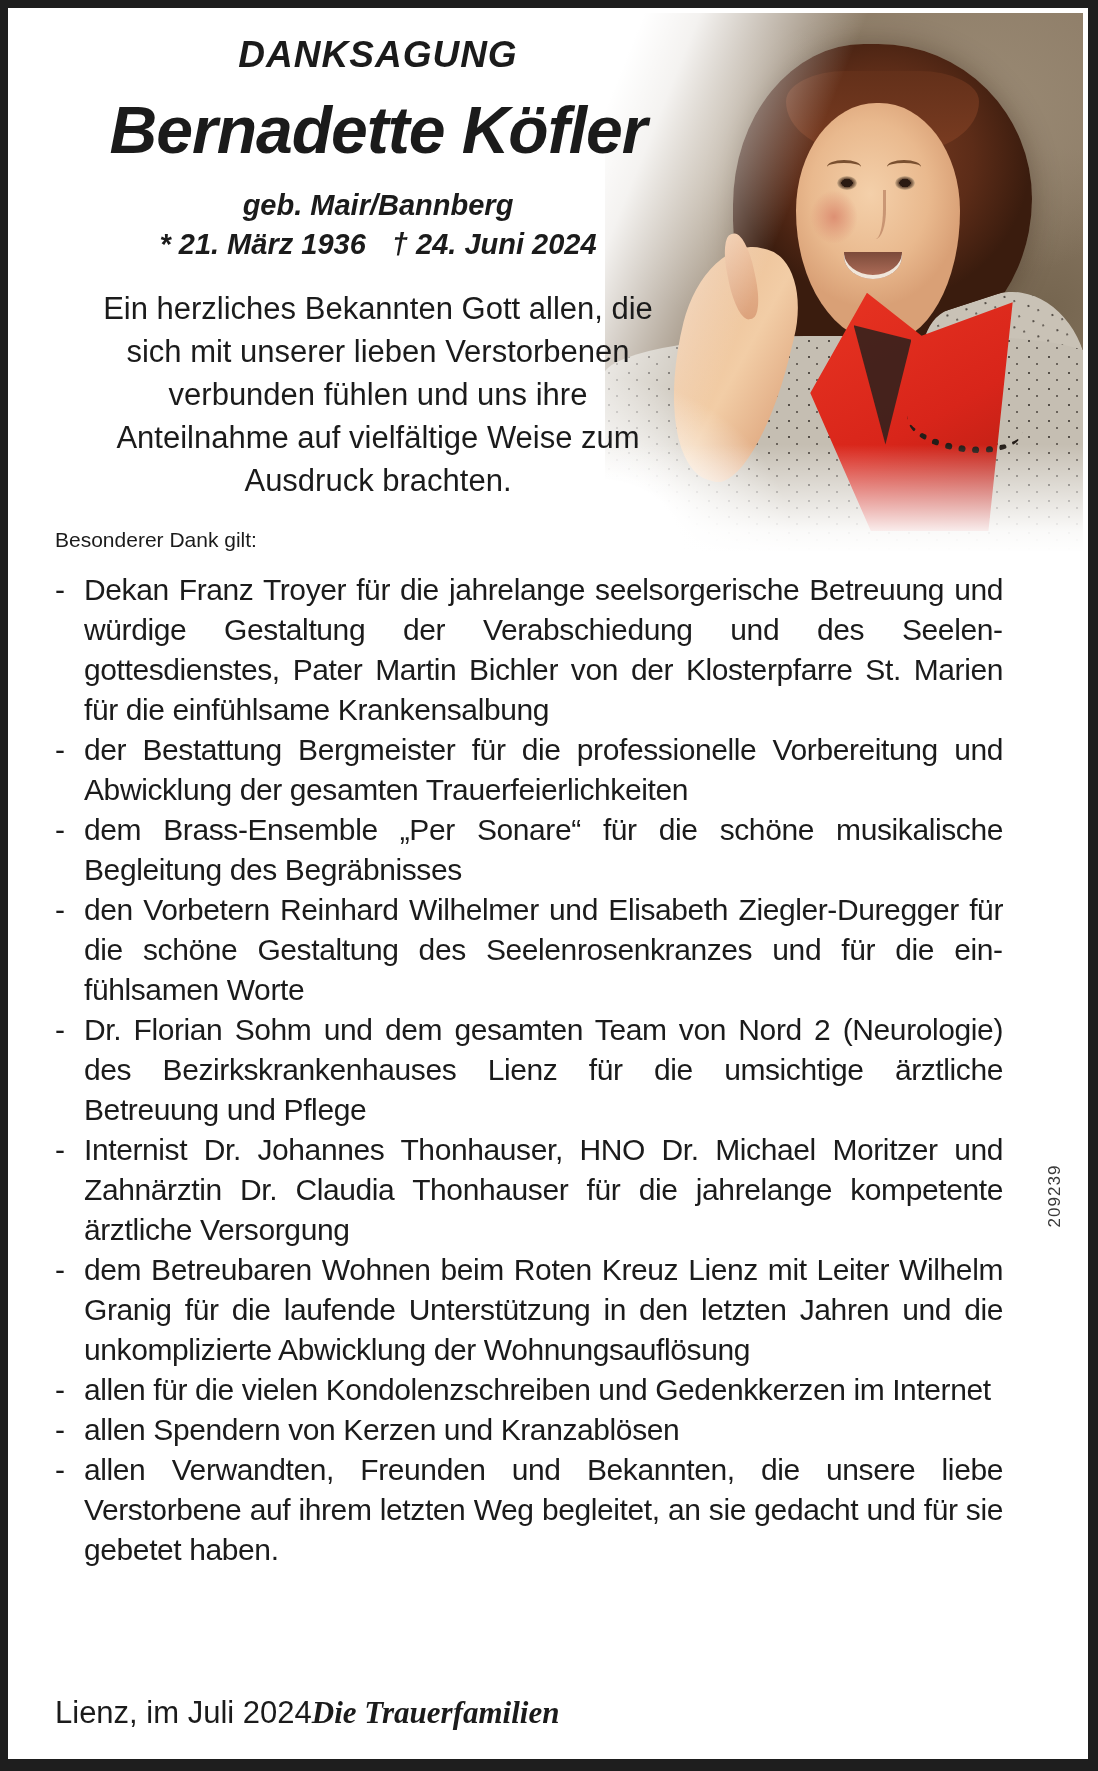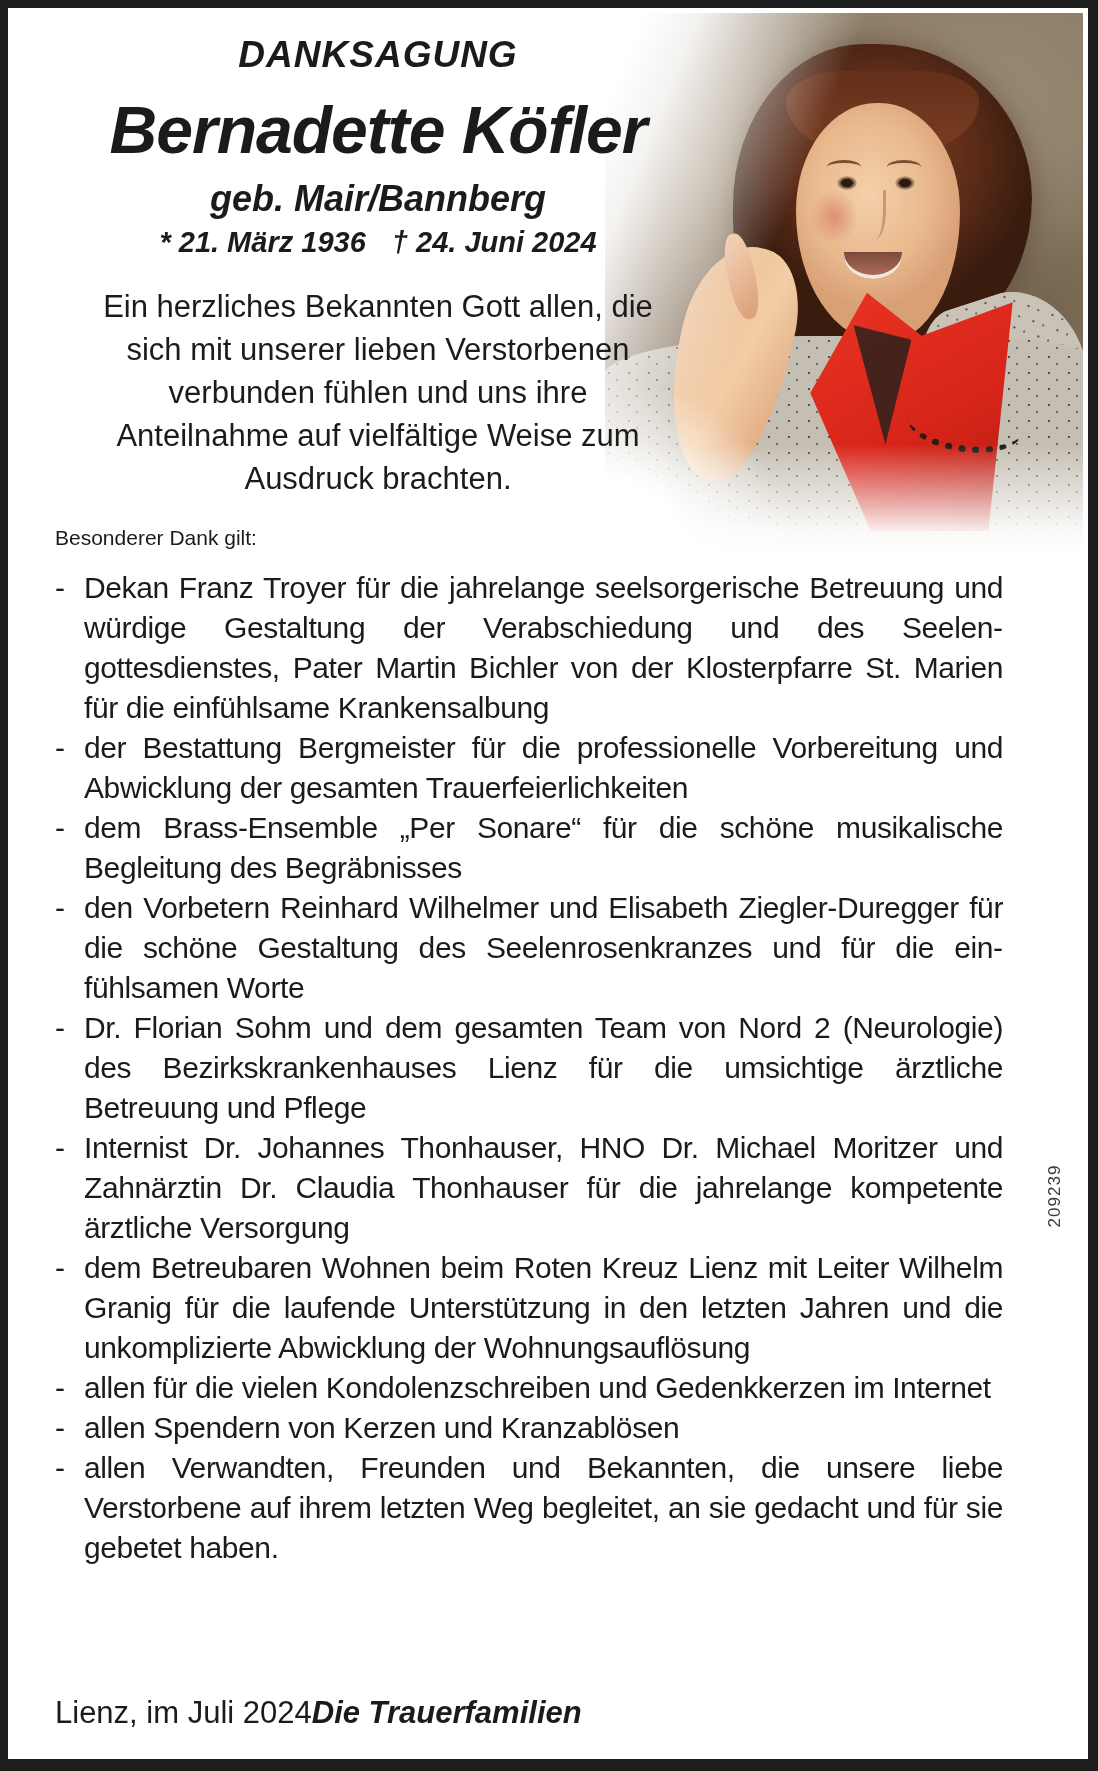--- a/index.html
+++ b/index.html
@@ -80,33 +80,33 @@
     background:
       linear-gradient(to top, #ffffff 0%, rgba(255,255,255,.92) 4%, rgba(255,255,255,0) 20%),
       linear-gradient(112deg, #ffffff 6%, rgba(255,255,255,.9) 14%, rgba(255,255,255,0) 38%),
       linear-gradient(160deg, rgba(255,255,255,0) 55%, rgba(255,255,255,0) 74%, rgba(255,255,255,.0) 100%),
       radial-gradient(55% 45% at 0% 100%, #ffffff 30%, rgba(255,255,255,0) 72%);}
   .photo .edge{position:absolute;inset:0;border:2px solid #ffffff;}
   
   .header{position:relative;z-index:2;width:660px;margin-left:40px;text-align:center;padding-top:26px;}
   .kicker{font-size:37px;font-weight:bold;font-style:italic;letter-spacing:1px;}
   .name{font-size:66px;font-weight:bold;font-style:italic;margin:16px 0 0 0;letter-spacing:-1px;white-space:nowrap;}
-  .birthname{font-size:36px;font-weight:bold;font-style:italic;margin-top:10px;}
+  .birthname{font-size:29px;font-weight:bold;font-style:italic;margin-top:21px;}
   .dates{font-size:29px;font-weight:bold;font-style:italic;margin-top:6px;}
   .dates .death{margin-left:18px;}
   .intro{position:relative;z-index:2;width:660px;margin:26px 0 0 40px;text-align:center;
     font-size:31px;line-height:43px;}
   .dank-heading{position:relative;z-index:2;margin:16px 0 4px 47px;font-size:21px;line-height:44px;}
   .thanks{position:relative;z-index:2;list-style:none;margin:8px 0 0 0;padding:0 0 0 47px;width:995px;box-sizing:border-box;}
   .thanks li{position:relative;padding-left:29px;font-size:30px;line-height:40px;
     text-align:justify;letter-spacing:-0.4px;}
   .thanks li .dash{position:absolute;left:0;top:0;}
   .footer{position:absolute;z-index:2;left:47px;right:66px;bottom:28px;
     display:flex;align-items:baseline;font-size:31px;}
-  .footer .sig{font-weight:bold;font-style:italic;}
+  .footer .sig{font-weight:bold;font-style:italic;font-family:Liberation Serif, serif;}
   .refnum{position:absolute;z-index:2;top:1178px;right:-12px;width:90px;text-align:center;
     transform:rotate(-90deg);font-size:17px;color:#3a3a3a;letter-spacing:1px;}
 </style>
 </head>
 <body>
 
 <div class="sheet">
 
   <div class="photo">
     <div class="bg"></div>

